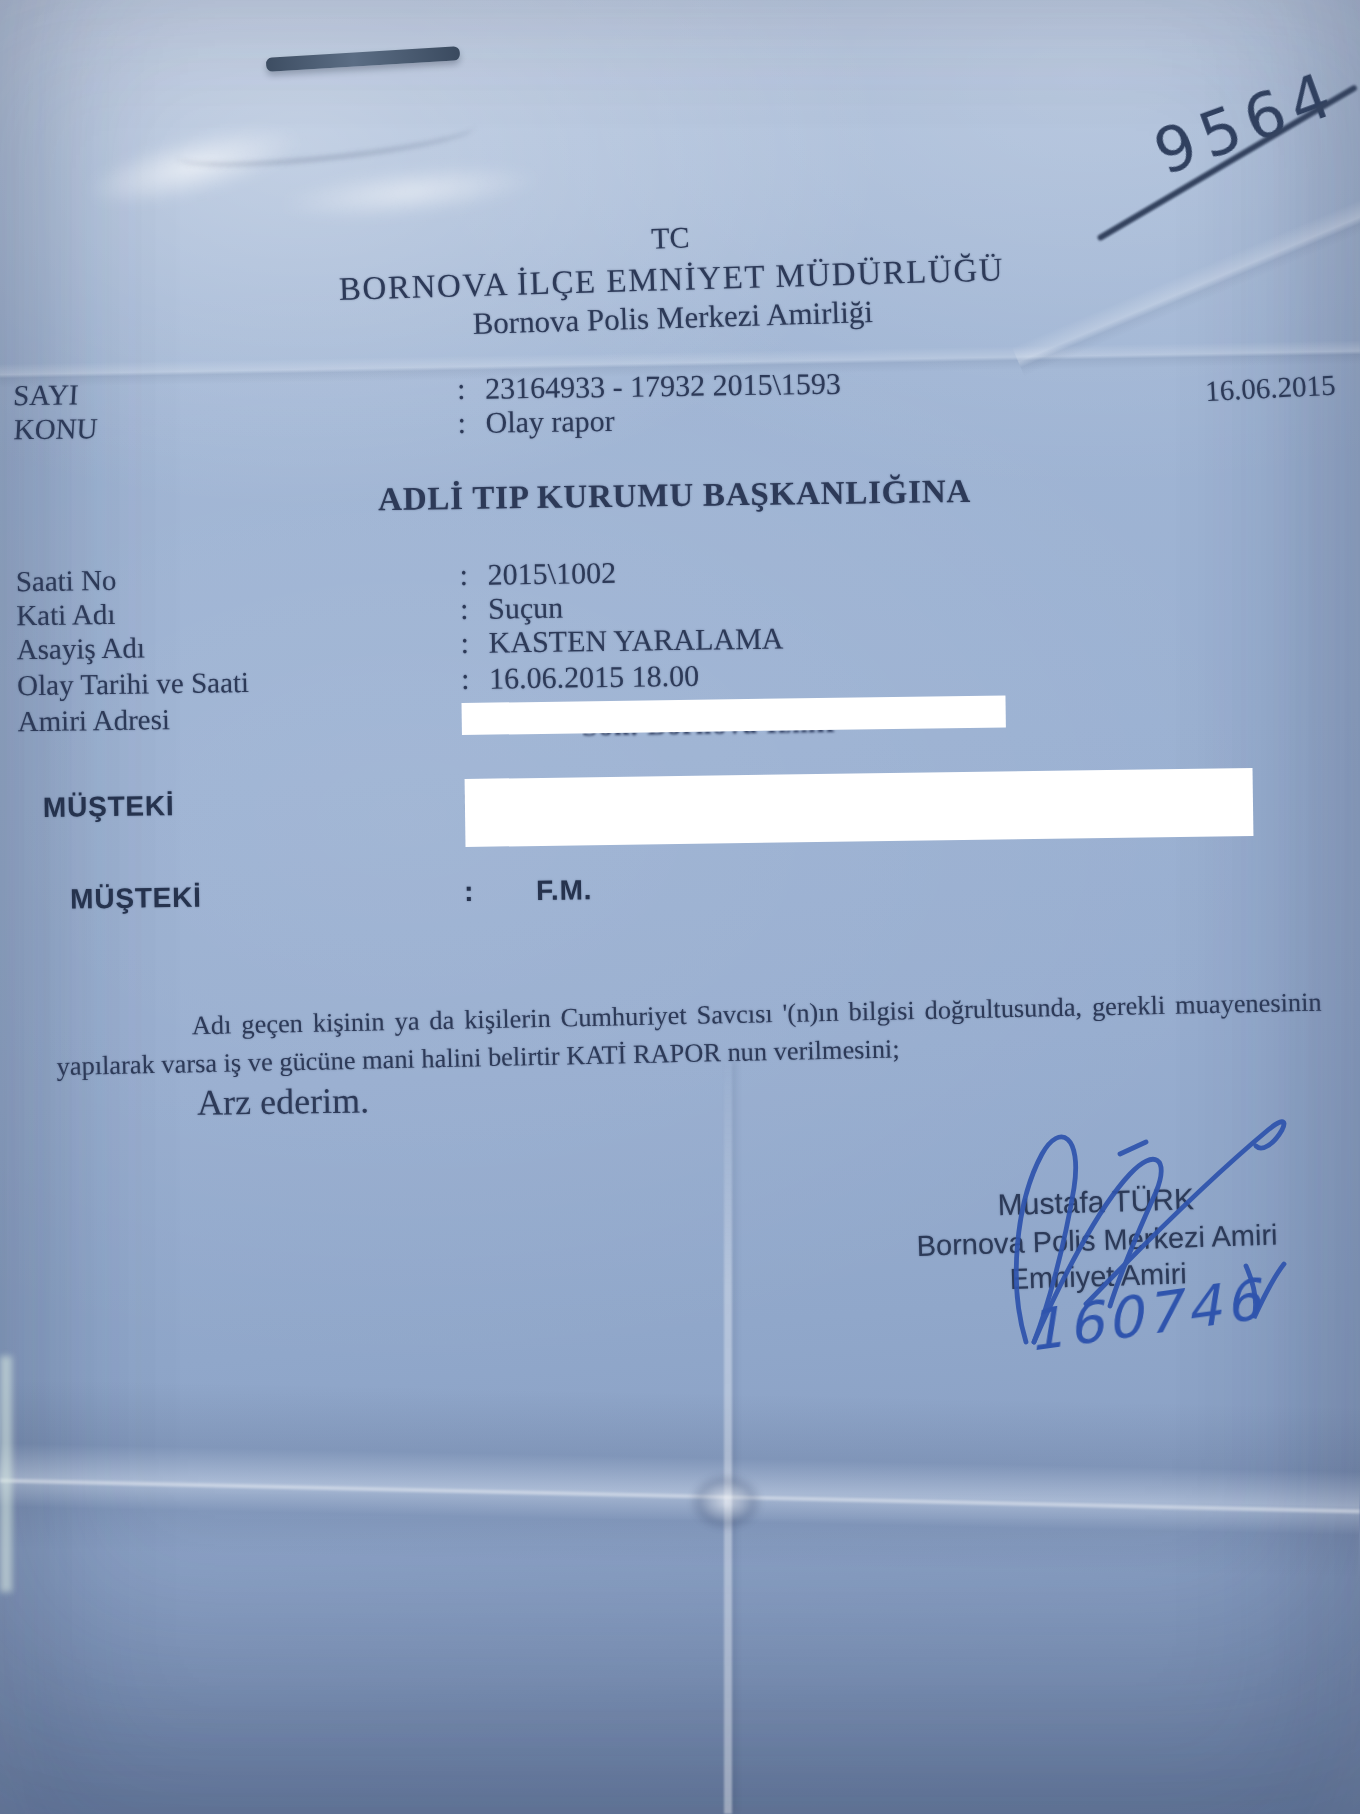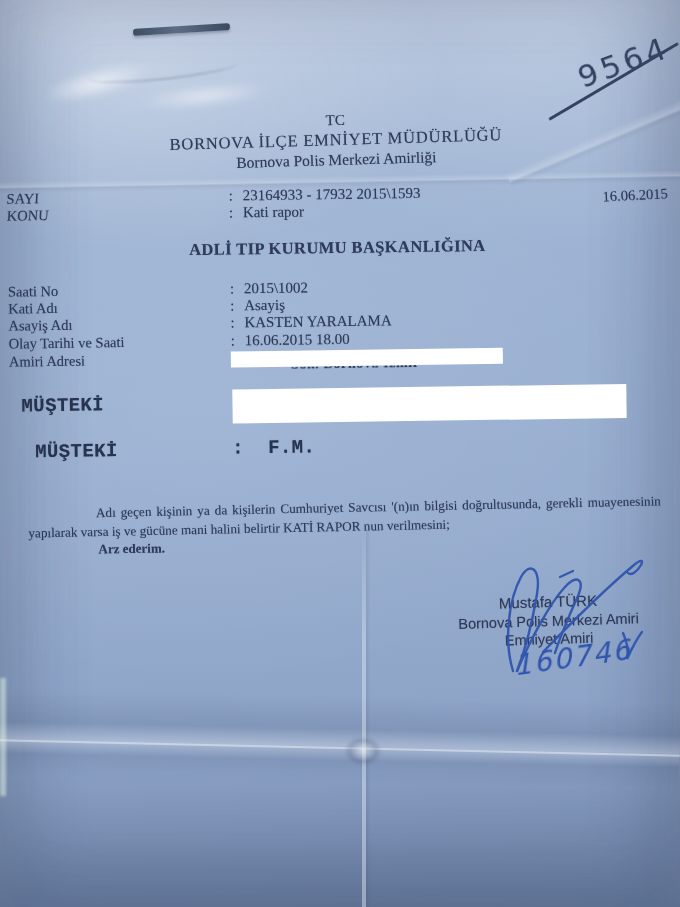--- a/index.html
+++ b/index.html
@@ -64,31 +64,31 @@
   .title{left:0;top:238px;width:680px;text-align:center;font-weight:bold;font-size:16.5px;letter-spacing:.4px;}
   .frow{left:0;top:0;width:680px;height:18px;}
   .flabel{left:10px;font-size:14.5px;}
   .fcolon{left:232px;font-size:15px;}
   .fvalue{left:246px;font-size:15px;}
   .redaction{background:#ffffff;}
   .box-addr{left:232px;top:350px;width:272px;height:16px;}
   .addr-remnant{left:292px;top:366px;width:212px;height:8px;overflow:hidden;}
   .addr-remnant span{position:static;display:block;margin-top:-10px;font-weight:bold;font-size:14px;
     letter-spacing:.6px;color:#2e3d60;filter:blur(.5px);white-space:nowrap;}
-  .sans-label{font-family:Liberation Mono, monospace;font-weight:bold;font-size:19px;
+  .sans-label{font-family:Liberation Sans, sans-serif;font-weight:bold;font-size:14px;
     letter-spacing:.4px;color:#26334e;}
   .lbl-musteki{left:22px;top:391px;}
   .colon-musteki{left:232px;top:390px;}
   .box-musteki{left:233px;top:388px;width:394px;height:34px;}
   .lbl-supheli{left:35px;top:437px;}
   .colon-supheli{left:232px;top:436px;}
   .val-supheli{left:248px;top:436px;padding-left:20px;}
   .para{left:27px;top:499px;width:633px;font-size:13.2px;line-height:18.6px;text-align:justify;
     text-indent:68px;transform:rotate(-0.4deg);}
-  .closing{left:97px;top:538px;font-size:13px;font-weight:bold;}
+  .closing{left:97px;top:538px;font-size:18px;}
   .sigblock{left:436px;top:596px;width:220px;text-align:center;transform:rotate(-1deg);
     font-family:"Liberation Sans","DejaVu Sans",sans-serif;font-size:14.5px;color:#2c3a58;}
   .sigblock div{position:static;line-height:18.5px;}
   .signame{font-size:15px;}
 </style>
 </head>
 <body>
 
 <div class="photo">
 
@@ -115,35 +115,35 @@
       <div class="hdr-l2">BORNOVA İLÇE EMNİYET MÜDÜRLÜĞÜ</div>
       <div class="hdr-l3">Bornova Polis Merkezi Amirliği</div>
     </div>
 
     <span class="meta-label mrow-sayi">SAYI</span>
     <span class="mcolon mrow-sayi">:</span>
     <span class="mvtext mrow-sayi">23164933 - 17932 2015\1593</span>
 
     <span class="meta-label mrow-konu">KONU</span>
     <span class="mcolon mrow-konu">:</span>
-    <span class="mvtext mrow-konu">Kati rapor</span>
+    <span class="mvtext mrow-konu">Olay rapor</span>
 
     <span class="date">16.06.2015</span>
 
     <div class="title">ADLİ TIP KURUMU BAŞKANLIĞINA</div>
 
     <div class="frow" style="top:279px">
       <span class="flabel">Saati No</span>
       <span class="fcolon">:</span>
       <span class="fvalue">2015\1002</span>
     </div>
     <div class="frow" style="top:296px">
       <span class="flabel">Kati Adı</span>
       <span class="fcolon">:</span>
-      <span class="fvalue">Asayiş</span>
+      <span class="fvalue">Suçun</span>
     </div>
     <div class="frow" style="top:313px">
       <span class="flabel">Asayiş Adı</span>
       <span class="fcolon">:</span>
       <span class="fvalue">KASTEN YARALAMA</span>
     </div>
     <div class="frow" style="top:331px">
       <span class="flabel">Olay Tarihi ve Saati</span>
       <span class="fcolon">:</span>
       <span class="fvalue">16.06.2015 18.00</span>

